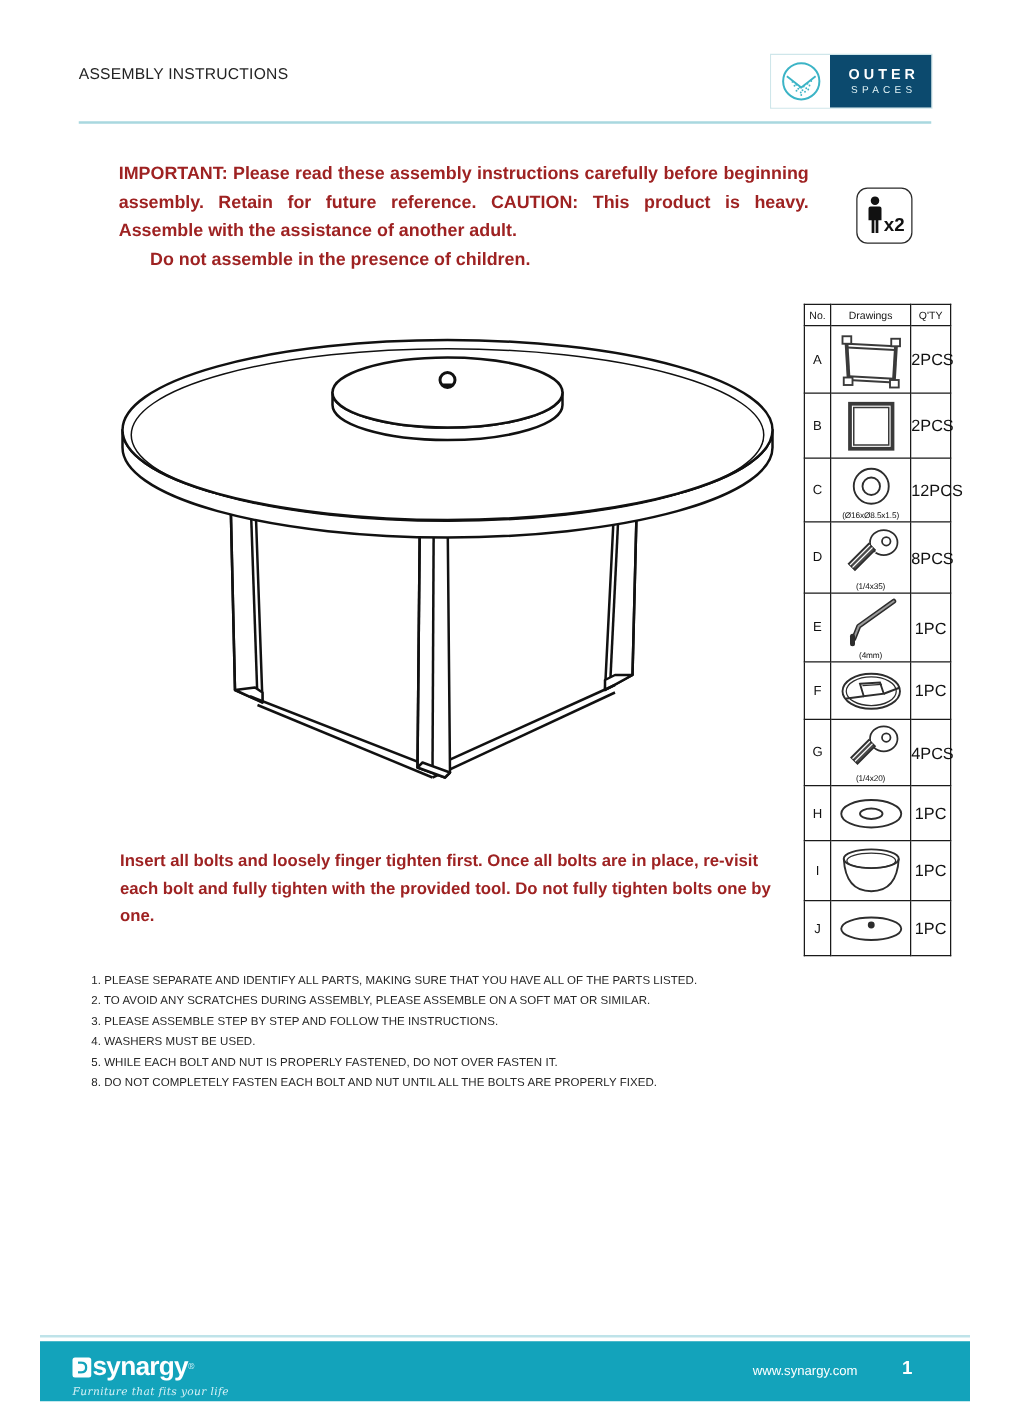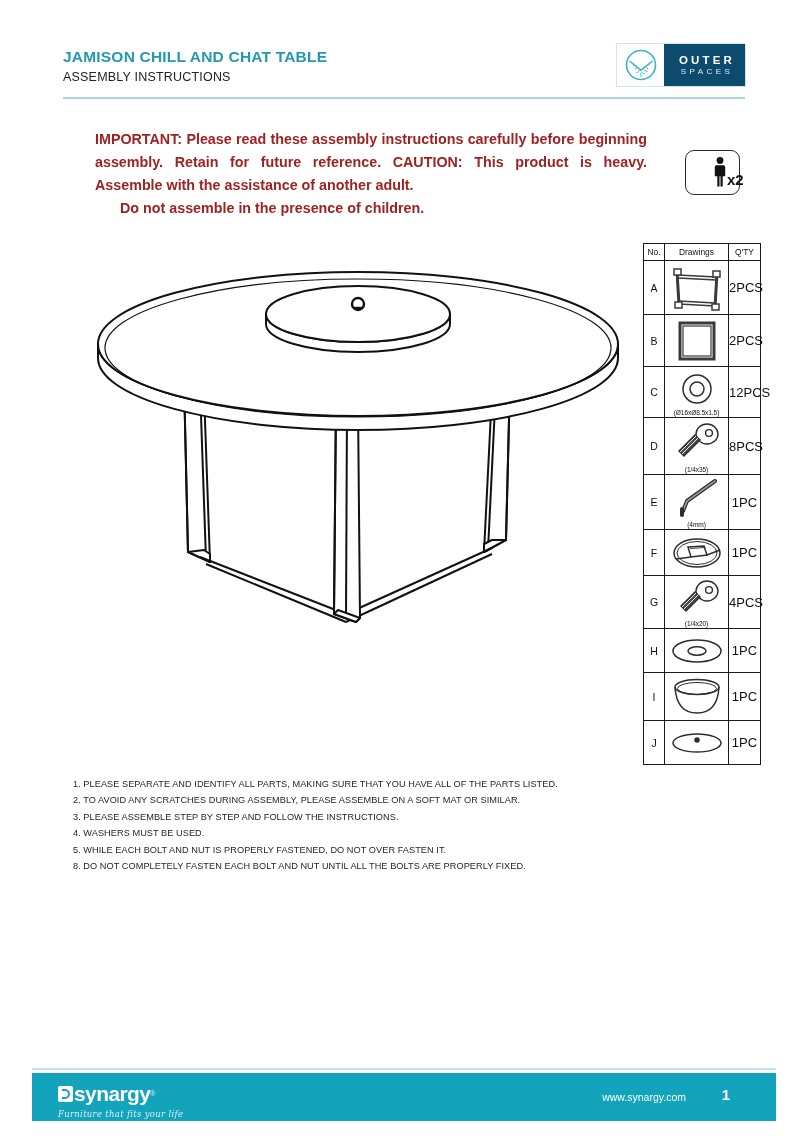--- a/index.html
+++ b/index.html
@@ -114,27 +114,26 @@
     line-height: 1.62;
     text-align: justify;
   }
   .important .lastline { text-align: left; margin-left: 25px; }
 
   
   .person-box {
     position: absolute;
     left: 685px;
     top: 150px;
-    width: 55px;
+    width: 45px;
     height: 45px;
     border: 1.6px solid #2a2a2a;
     border-radius: 9px;
     box-sizing: border-box;
     background: #fff;
-    padding-left: 20px;
   }
 
   
   .illustration {
     position: absolute;
     left: 88px;
     top: 262px;
     width: 540px;
     height: 410px;
   }
@@ -297,21 +296,20 @@
     background: #bfe3e9;
   }
 </style>
 </head>
 <body>
 
 <div class="page">
 
   <div class="header">
     <div class="title-block">
-      <div class="doc-title">JAMISON CHILL AND CHAT TABLE</div>
       <div class="doc-subtitle">ASSEMBLY INSTRUCTIONS</div>
     </div>
 
     <div class="brand">
       <div class="brand-emblem">
         <svg width="34" height="34" viewBox="0 0 34 34" aria-hidden="true">
           <circle cx="17" cy="17" r="14.5" fill="none" stroke="#3cb4c6" stroke-width="1.6"></circle>
           <path d="M5.5 13 L17 22 L28.5 13" fill="none" stroke="#3cb4c6" stroke-width="1.5"></path>
           <g fill="#3cb4c6">
             <circle cx="10" cy="17.5" r="0.75"></circle>
@@ -388,20 +386,21 @@
         <path d="M178 62 A 92 28 0 0 0 362 62 L362 52 A 92 28 0 0 1 178 52 Z" fill="#fff"></path>
 
         <ellipse cx="270" cy="52" rx="92" ry="28" fill="#fff"></ellipse>
 
         <ellipse cx="270" cy="42" rx="6" ry="6" fill="#fff" stroke="#111" stroke-width="2.4"></ellipse>
         <path d="M266 46 L274 46" stroke="#111" stroke-width="2.4"></path>
       </g>
     </svg>
   </div>
 
+  <div class="note-red">Insert all bolts and loosely finger tighten first. Once all bolts are in place, re-visit each bolt and fully tighten with the provided tool. Do not fully tighten bolts one by one.</div>
 
   <div class="steps">
     <div>1. PLEASE SEPARATE AND IDENTIFY ALL PARTS, MAKING SURE THAT YOU HAVE ALL OF THE PARTS LISTED.</div>
     <div>2. TO AVOID ANY SCRATCHES DURING ASSEMBLY, PLEASE ASSEMBLE ON A SOFT MAT OR SIMILAR.</div>
     <div>3. PLEASE ASSEMBLE STEP BY STEP AND FOLLOW THE INSTRUCTIONS.</div>
     <div>4. WASHERS MUST BE USED.</div>
     <div>5. WHILE EACH BOLT AND NUT IS PROPERLY FASTENED, DO NOT OVER FASTEN IT.</div>
     <div>8. DO NOT COMPLETELY FASTEN EACH BOLT AND NUT UNTIL ALL THE BOLTS ARE PROPERLY FIXED.</div>
   </div>
 

